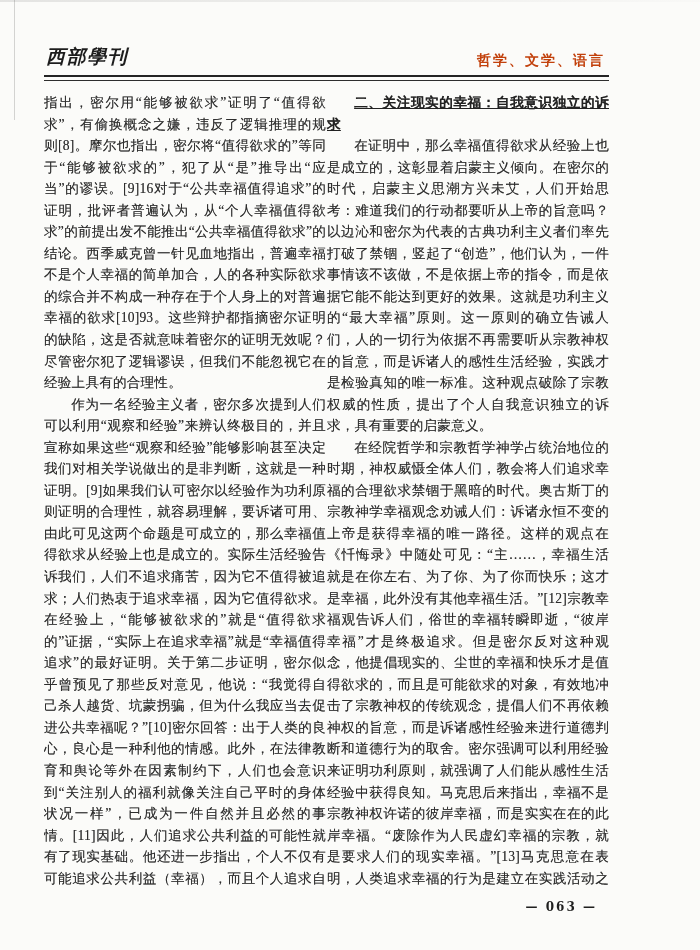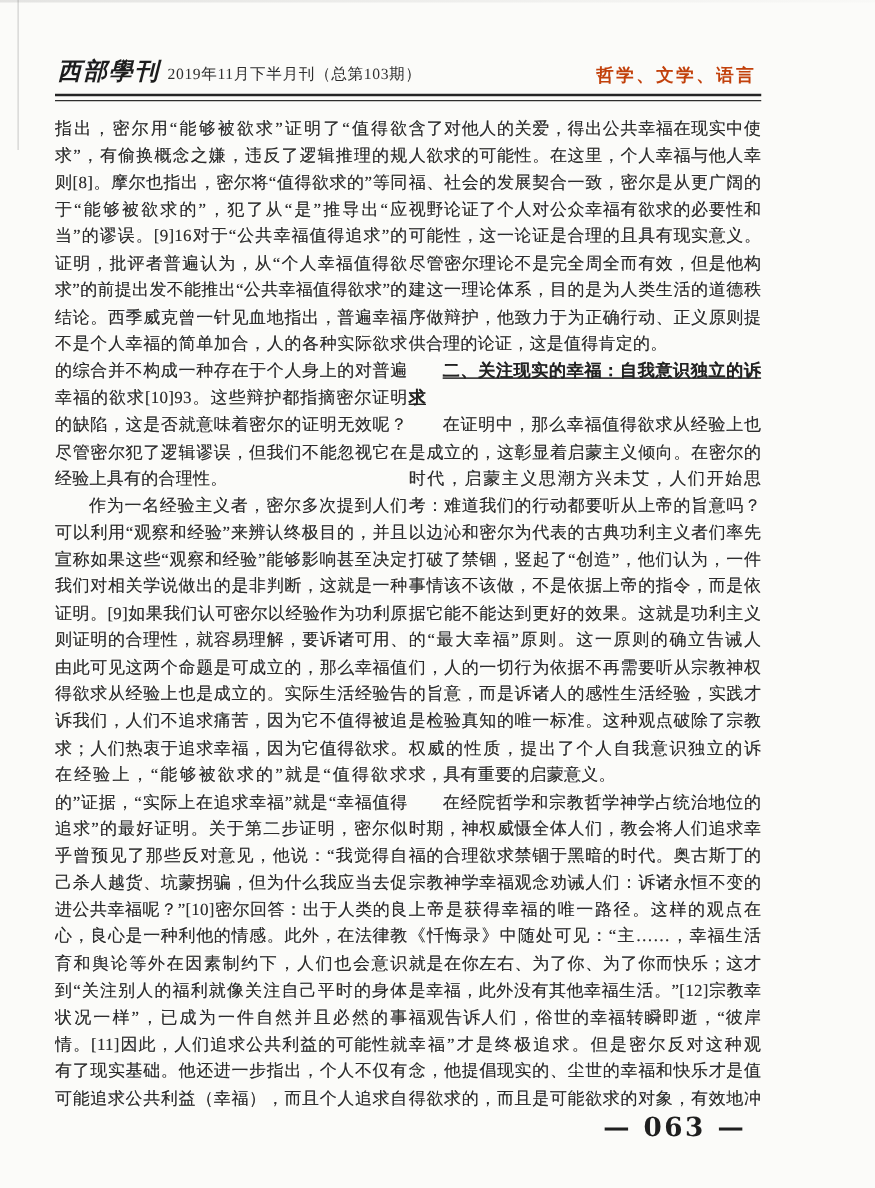--- a/index.html
+++ b/index.html
@@ -82,50 +82,48 @@
     text-indent:2em;
     font-family:"Liberation Sans","DejaVu Sans",sans-serif;
     color:#222;
     text-decoration:underline;
   }
   .page-number{
     position:absolute;
     right:42px;
     bottom:36px;
     font-weight:bold;
-    font-size:21px;
+    font-size:12px;
     letter-spacing:2px;
     color:#1f1f1f;
     font-family:"DejaVu Serif","Liberation Serif",serif;
   }
 </style>
 </head>
 <body>
 
 <div class="page">
   <div class="scan-edge-top"></div>
   <div class="scan-edge-left"></div>
 
   <div class="header">
     <div class="header-left">
       <span class="journal-logo">西部學刊</span>
-      <span class="issue-info">2019年11月下半月刊（总第103期）</span>
     </div>
     <span class="section-label">哲学、文学、语言</span>
   </div>
 
   <div class="rule-double"></div>
 
   <div class="columns">
     <div class="col">
       <p>指出，密尔用“能够被欲求”证明了“值得欲求”，有偷换概念之嫌，违反了逻辑推理的规则[8]。摩尔也指出，密尔将“值得欲求的”等同于“能够被欲求的”，犯了从“是”推导出“应当”的谬误。[9]16对于“公共幸福值得追求”的证明，批评者普遍认为，从“个人幸福值得欲求”的前提出发不能推出“公共幸福值得欲求”的结论。西季威克曾一针见血地指出，普遍幸福不是个人幸福的简单加合，人的各种实际欲求的综合并不构成一种存在于个人身上的对普遍幸福的欲求[10]93。这些辩护都指摘密尔证明的缺陷，这是否就意味着密尔的证明无效呢？尽管密尔犯了逻辑谬误，但我们不能忽视它在经验上具有的合理性。</p>
       <p class="indent">作为一名经验主义者，密尔多次提到人们可以利用“观察和经验”来辨认终极目的，并且宣称如果这些“观察和经验”能够影响甚至决定我们对相关学说做出的是非判断，这就是一种证明。[9]如果我们认可密尔以经验作为功利原则证明的合理性，就容易理解，要诉诸可用、由此可见这两个命题是可成立的，那么幸福值得欲求从经验上也是成立的。实际生活经验告诉我们，人们不追求痛苦，因为它不值得被追求；人们热衷于追求幸福，因为它值得欲求。在经验上，“能够被欲求的”就是“值得欲求的”证据，“实际上在追求幸福”就是“幸福值得追求”的最好证明。关于第二步证明，密尔似乎曾预见了那些反对意见，他说：“我觉得自己杀人越货、坑蒙拐骗，但为什么我应当去促进公共幸福呢？”[10]密尔回答：出于人类的良心，良心是一种利他的情感。此外，在法律教育和舆论等外在因素制约下，人们也会意识到“关注别人的福利就像关注自己平时的身体状况一样”，已成为一件自然并且必然的事情。[11]因此，人们追求公共利益的可能性就有了现实基础。他还进一步指出，个人不仅有可能追求公共利益（幸福），而且个人追求自身利益的过程中就包含着对公共利益的追求。在他看来，个人的自我发展不仅没有与人类整体发展对立，而且实现个人最大程度的发展还要以实现公共利益作为基础[11]。由此他提出，关爱他人才是实现个人幸福的前提，只考虑自己不考虑他人者不可能感到真正的快乐，“既无私心又无公众感情又无个人感情的人来说，生活中令人兴奋的东西实在不多……相反，个人既有心灵寄托的人，尤其是还对人类的集体利益培养出一种同情的人，对生活兴致盎然。”[11]7密尔以个人幸福作为道德标准，提出个人在对自身幸福的追求中，隐</p>
     </div>
     <div class="col">
-      <p>含了对他人的关爱，得出公共幸福在现实中使人欲求的可能性。在这里，个人幸福与他人幸福、社会的发展契合一致，密尔是从更广阔的视野论证了个人对公众幸福有欲求的必要性和可能性，这一论证是合理的且具有现实意义。尽管密尔理论不是完全周全而有效，但是他构建这一理论体系，目的是为人类生活的道德秩序做辩护，他致力于为正确行动、正义原则提供合理的论证，这是值得肯定的。</p>
       <p class="section-heading">二、关注现实的幸福：自我意识独立的诉求</p>
       <p class="indent">在证明中，那么幸福值得欲求从经验上也是成立的，这彰显着启蒙主义倾向。在密尔的时代，启蒙主义思潮方兴未艾，人们开始思考：难道我们的行动都要听从上帝的旨意吗？以边沁和密尔为代表的古典功利主义者们率先打破了禁锢，竖起了“创造”，他们认为，一件事情该不该做，不是依据上帝的指令，而是依据它能不能达到更好的效果。这就是功利主义的“最大幸福”原则。这一原则的确立告诫人们，人的一切行为依据不再需要听从宗教神权的旨意，而是诉诸人的感性生活经验，实践才是检验真知的唯一标准。这种观点破除了宗教权威的性质，提出了个人自我意识独立的诉求，具有重要的启蒙意义。</p>
       <p class="indent">在经院哲学和宗教哲学神学占统治地位的时期，神权威慑全体人们，教会将人们追求幸福的合理欲求禁锢于黑暗的时代。奥古斯丁的宗教神学幸福观念劝诫人们：诉诸永恒不变的上帝是获得幸福的唯一路径。这样的观点在《忏悔录》中随处可见：“主……，幸福生活就是在你左右、为了你、为了你而快乐；这才是幸福，此外没有其他幸福生活。”[12]宗教幸福观告诉人们，俗世的幸福转瞬即逝，“彼岸幸福”才是终极追求。但是密尔反对这种观念，他提倡现实的、尘世的幸福和快乐才是值得欲求的，而且是可能欲求的对象，有效地冲击了宗教神权的传统观念，提倡人们不再依赖神权的旨意，而是诉诸感性经验来进行道德判断和道德行为的取舍。密尔强调可以利用经验来证明功利原则，就强调了人们能从感性生活经验中获得良知。马克思后来指出，幸福不是宗教神权许诺的彼岸幸福，而是实实在在的此岸幸福。“废除作为人民虚幻幸福的宗教，就是要求人们的现实幸福。”[13]马克思意在表明，人类追求幸福的行为是建立在实践活动之上开展和实现的，实践是最根本的创生自我的活动。在此意义上，密尔的幸福观包含着对个体意识独立的认同与追求，包含着马克思主义幸福观的萌芽，具有进步</p>
     </div>
   </div>
 
   <div class="page-number">— 063 —</div>
 </div>
 
 </body></html>

